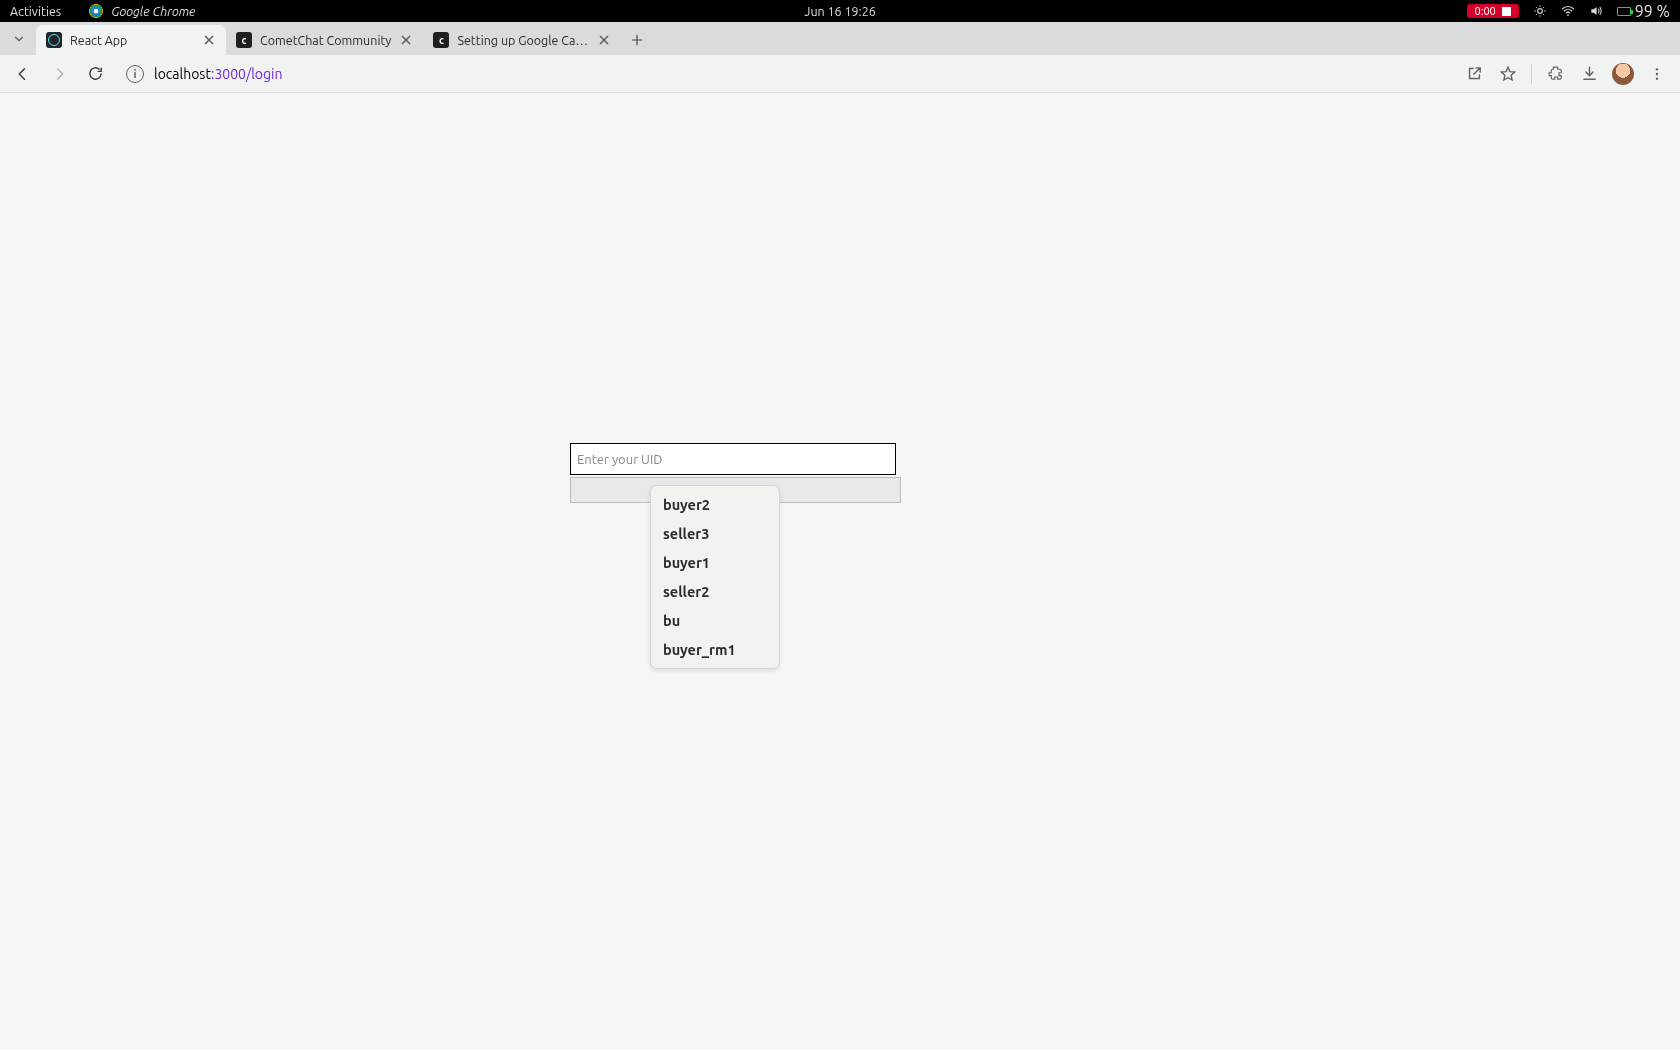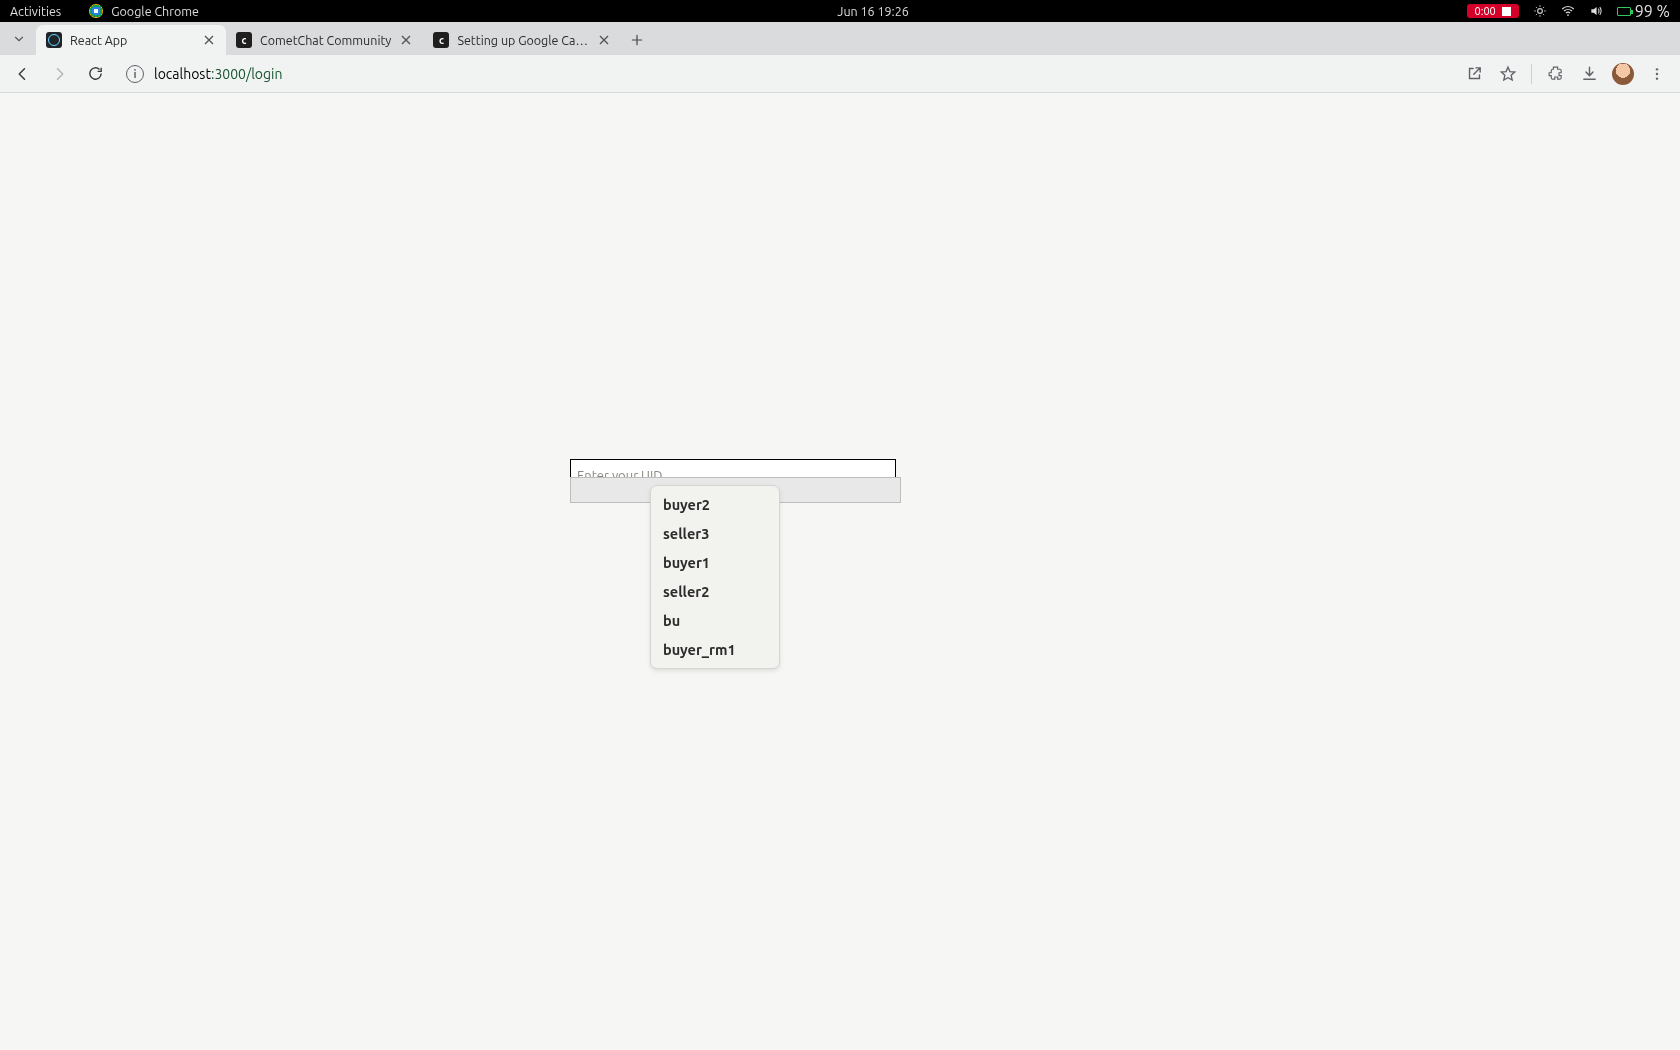--- a/index.html
+++ b/index.html
@@ -6,27 +6,27 @@
     html, body { width: 1680px; height: 1050px; font-family: "Ubuntu", "Cantarell", "DejaVu Sans", sans-serif; overflow: hidden; background: #f6f6f4; }
 
     
     .gnome-bar {
       height: 22px; width: 100%;
       background: #000; color: #ddd;
       display: flex; align-items: center; font-size: 12.5px;
       padding: 0 10px; position: relative; text-align: right;
     }
     .gnome-left { display: flex; align-items: center; gap: 28px; }
-    .gnome-app { display: flex; align-items: center; gap: 8px; }
+    .gnome-app { display: flex; align-items: center; gap: 8px; font-style: italic; }
     .chrome-dot {
       width: 14px; height: 14px; border-radius: 50%;
       background: radial-gradient(circle at 50% 50%, #fff 0 22%, #2a7de1 22% 45%, #0f9d58 45% 65%, #fbbc05 65% 82%, #ea4335 82% 100%);
       display: inline-block;
     }
-    .gnome-center { position: absolute; left: 50%; transform: translateX(-50%); color: #ddd; white-space: nowrap; margin-left: 33px; }
+    .gnome-center { position: absolute; left: 50%; transform: translateX(-50%); color: #ddd; white-space: nowrap; }
     .gnome-right { margin-left: auto; display: flex; align-items: center; gap: 14px; }
     .rec-pill {
       background: #d4002a; color: #fff; border-radius: 3px;
       padding: 1px 8px; font-size: 11px; display: flex; align-items: center; gap: 6px;
     }
     .rec-square { width: 9px; height: 9px; background: #fff; display: inline-block; }
     .g-icon { width: 14px; height: 14px; display: inline-flex; align-items: center; justify-content: center; color: #ddd; }
     .battery { font-size: 16px; display: flex; align-items: center; gap: 4px; }
     .batt-box { width: 14px; height: 9px; border: 1px solid #34c759; border-radius: 1px; position: relative; }
     .batt-box::after { content: ""; position: absolute; right: -3px; top: 2px; width: 2px; height: 4px; background: #34c759; }
@@ -63,33 +63,33 @@
       display: flex; align-items: center; padding: 0 8px; gap: 6px;
     }
     .tb-btn { width: 30px; height: 30px; display: flex; align-items: center; justify-content: center; color: #3a3a3a; border-radius: 50%; }
     .tb-btn.disabled { color: #b4b4b4; }
     .omnibox {
       flex: 1; height: 30px; background: #f1f2f2;
       display: flex; align-items: center; gap: 10px; padding: 0 10px; font-size: 14px; color: #202124;
     }
     .omni-info { width: 18px; height: 18px; border: 1.5px solid #5f6368; border-radius: 50%; display:flex;align-items:center;justify-content:center; font-size:11px; color:#5f6368; font-weight: 600;}
     .url-host { color: #000000; }
-    .url-path { color: #14532d; }
+    .url-path { color: #6d28d9; }
     .right-icons { display: flex; align-items: center; gap: 4px; margin-left: 4px; }
     .sep { width: 1px; height: 20px; background: #cfcfcf; margin: 0 4px; }
     .avatar { width: 22px; height: 22px; border-radius: 50%; background: radial-gradient(circle at 50% 35%, #f4c7a6 0 40%, #8a5a3b 40% 100%); }
 
     
     .viewport {
       position: relative; width: 100%; height: calc(1050px - 22px - 33px - 38px);
       background: #f6f6f4;
     }
 
     .uid-input {
-      position: absolute; left: 570px; top: 366px; width: 326px; height: 32px;
+      position: absolute; left: 570px; top: 350px; width: 326px; height: 32px;
       border: 1.5px solid #000; background: #fff;
       padding: 0 6px; font-size: 13px; color: #333; outline: none;
       font-family: inherit;
     }
     .uid-input::placeholder { color: #8a877f; }
 
     .under-btn {
       position: absolute; left: 570px; top: 384px; width: 331px; height: 26px;
       background: #e8e8e8; border: 1px solid #bdbdbd;
     }

